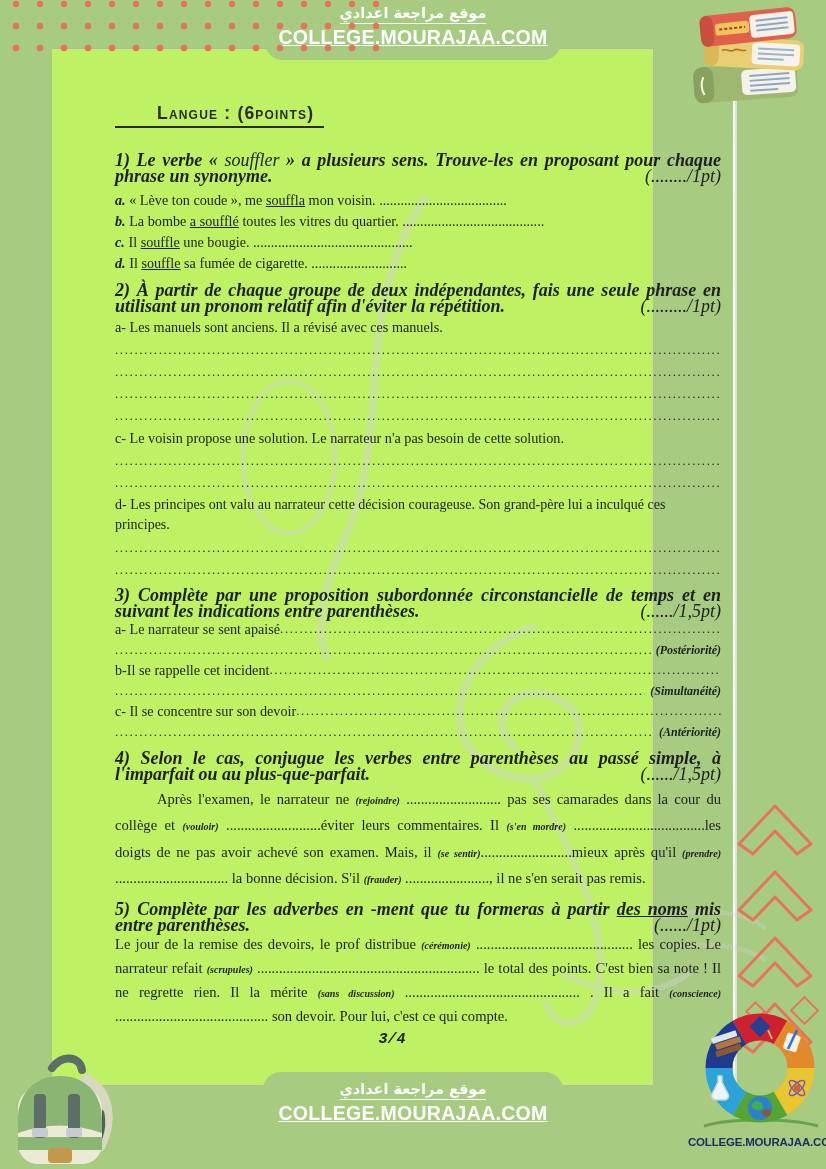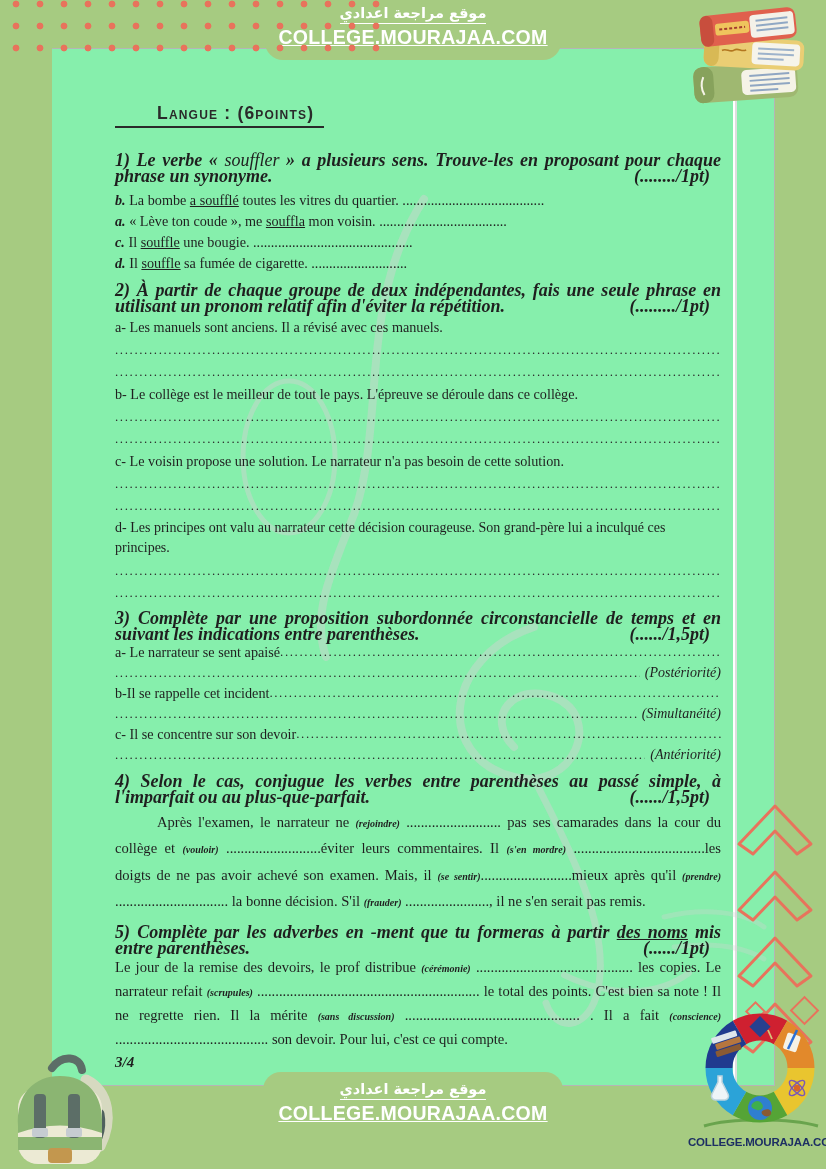--- a/index.html
+++ b/index.html
@@ -5,22 +5,22 @@
   * { margin:0; padding:0; box-sizing:border-box; }
   html,body { width:826px; height:1169px; }
   body {
     position:relative; overflow:hidden;
     background:#a6cb81;
     font-family:"Liberation Serif", serif;
     color:#1f1f1f;
   }
   
   .page {
-    position:absolute; left:52px; top:48px; width:723px; height:1038px;
-    background:#86efac; border:1px solid #b5b5b5; border-left:none;padding-left:24px;
+    position:absolute; left:52px; top:48px; width:602px; height:1038px;
+    background:#bef264; border:1px solid #b5b5b5; border-left:none;padding-left:24px;
   }
   .scan-line {
     position:absolute; top:0; bottom:0; left:681px; width:2px;
     background:#c6c6c6; border-right:2px solid #fff; box-shadow:2px 0 0 #dedede;
   }
   
   .band-top { position:absolute; left:0; top:0; right:0; height:47px; background:#a6cb81; z-index:5; }
   .band-top-tab {
     position:absolute; left:50%; top:0; transform:translateX(-50%); z-index:6;
     width:296px; height:60px; background:#a6cb81; border-radius:0 0 18px 18px;
@@ -74,44 +74,44 @@
     font-family:"Liberation Sans", sans-serif; font-variant:small-caps;
     font-weight:600; font-size:17.5px; letter-spacing:1.2px; color:#2a2a2a;
     border-bottom:2px solid #2a2a2a; padding:0 10px 2px 42px;
   }
   .qhead {
     position:relative; font-weight:bold; font-style:italic;
     font-size:18px; line-height:16px; text-align:justify; margin-top:8px;
   }
   .qhead .lt { font-weight:normal; }
   .qhead .u, .u { text-decoration:underline; }
-  .qpts { position:absolute; right:11px; bottom:0; font-weight:bold; font-style:italic; }
+  .qpts { position:absolute; right:0; bottom:0; font-weight:normal; font-style:italic; }
   .q-items { list-style:none; margin-top:6px; }
   .q-items li { line-height:21px; }
   .q-items .bi { font-weight:bold; font-style:italic; }
   .ans { margin-top:3px; line-height:20px; }
   .ans.small { font-size:14px; }
   .dotline {
     overflow:hidden; white-space:nowrap; height:19px; line-height:19px;
     margin-top:3px; font-size:13px; letter-spacing:1.6px; color:#2b2b2b;
   }
   .q3line { display:flex; line-height:20.5px; }
   .q3line .lead { white-space:nowrap;text-align:center; }
   .dotfill {
     flex:1; overflow:hidden; white-space:nowrap;
     font-size:13px; letter-spacing:1.6px; color:#2b2b2b;
   }
-  .hint { white-space:nowrap; font-weight:normal; font-style:italic; font-size:14px; padding-left:5px; }
+  .hint { white-space:nowrap; font-weight:bold; font-style:italic; font-size:12px; padding-left:5px; }
   .para { text-align:justify; font-size:14.6px; }
   .para .bi { font-weight:bold; font-style:italic; font-size:10px; }
   .para4 { margin-top:5px; line-height:25.4px; text-indent:42px; }
   .para5 { line-height:23px; }
   .page-num {
-    margin-top:3px; text-align:left; padding-right:52px;
-    font-weight:bold; font-style:italic; font-size:15px;
+    margin-top:3px; text-align:center; padding-right:52px;
+    font-weight:bold; font-style:italic; font-size:15px;font-family:Liberation Mono, monospace;
   }
 </style>
 </head>
 <body>
 
 <div class="page">
 
   <svg class="watermark" width="723" height="1038" viewBox="0 0 723 1038">
     <g fill="none" stroke="#d2d2d2" stroke-width="8" stroke-linecap="round" opacity="0.45">
       <ellipse cx="185" cy="360" rx="46" ry="76" stroke-width="5"></ellipse>
@@ -128,35 +128,34 @@
   <div class="content">
 
     <span class="doc-title">Langue : (6points)</span>
 
     
     <div class="qhead">
       <span><span>1) Le verbe « </span><span class="lt">souffler</span><span> » a plusieurs sens. Trouve-les en proposant pour chaque phrase un synonyme.</span></span>
       <span class="qpts">(......../1pt)</span>
     </div>
     <ul class="q-items">
+      <li><span class="bi">a.</span><span>  « Lève ton coude », me </span><span class="u">souffla</span><span> mon voisin. ....................................</span></li>
       <li><span class="bi">b.</span><span>  La bombe </span><span class="u">a soufflé</span><span> toutes les vitres du quartier.  ........................................</span></li>
-      <li><span class="bi">a.</span><span>  « Lève ton coude », me </span><span class="u">souffla</span><span> mon voisin. ....................................</span></li>
       <li><span class="bi">c.</span><span>  Il </span><span class="u">souffle</span><span> une bougie. .............................................</span></li>
       <li><span class="bi">d.</span><span>  Il </span><span class="u">souffle</span><span> sa fumée de cigarette. ...........................</span></li>
     </ul>
 
     
     <div class="qhead">
       <span><span>2) À partir de chaque groupe de deux indépendantes, fais une seule phrase en utilisant un pronom relatif afin d'éviter la répétition.</span></span>
       <span class="qpts">(........./1pt)</span>
     </div>
     <div class="ans">a- Les manuels sont anciens. Il a révisé avec ces manuels.</div>
     <div class="dotline">....................................................................................................................................................................................................................................................................</div>
     <div class="dotline">....................................................................................................................................................................................................................................................................</div>
-    <div class="ans">b- Le collège est le meilleur de tout le pays. L'épreuve se déroule dans ce collège.</div>
     <div class="dotline">....................................................................................................................................................................................................................................................................</div>
     <div class="dotline">....................................................................................................................................................................................................................................................................</div>
     <div class="ans">c- Le voisin propose une solution. Le narrateur n'a pas besoin de cette solution.</div>
     <div class="dotline">....................................................................................................................................................................................................................................................................</div>
     <div class="dotline">....................................................................................................................................................................................................................................................................</div>
     <div class="ans small">d- Les principes ont valu au narrateur cette décision courageuse. Son grand-père lui a inculqué ces principes.</div>
     <div class="dotline">....................................................................................................................................................................................................................................................................</div>
     <div class="dotline">....................................................................................................................................................................................................................................................................</div>
 
     

